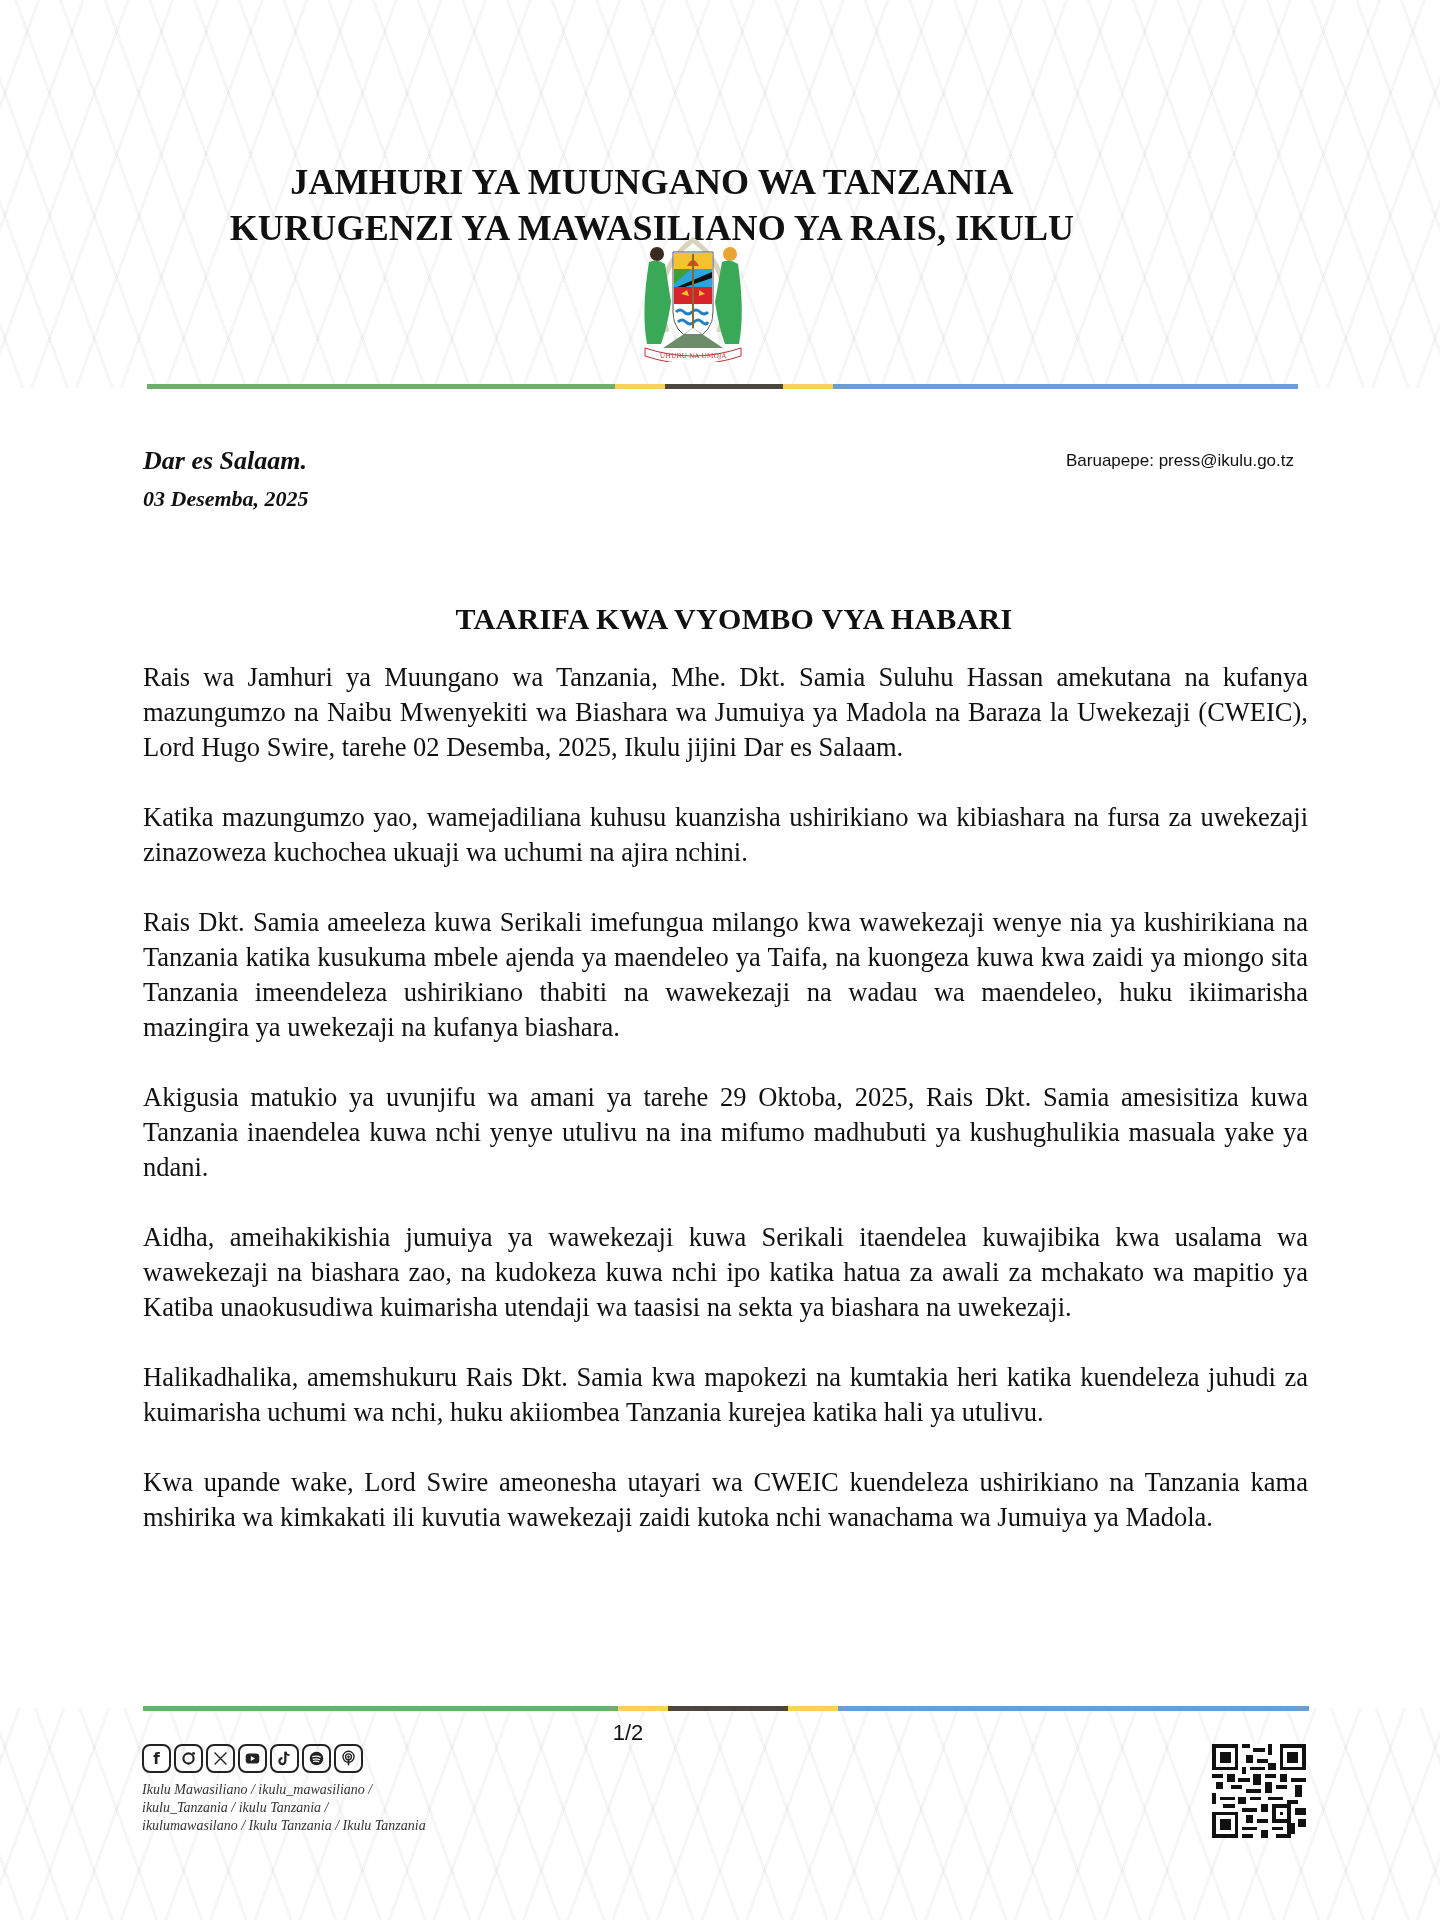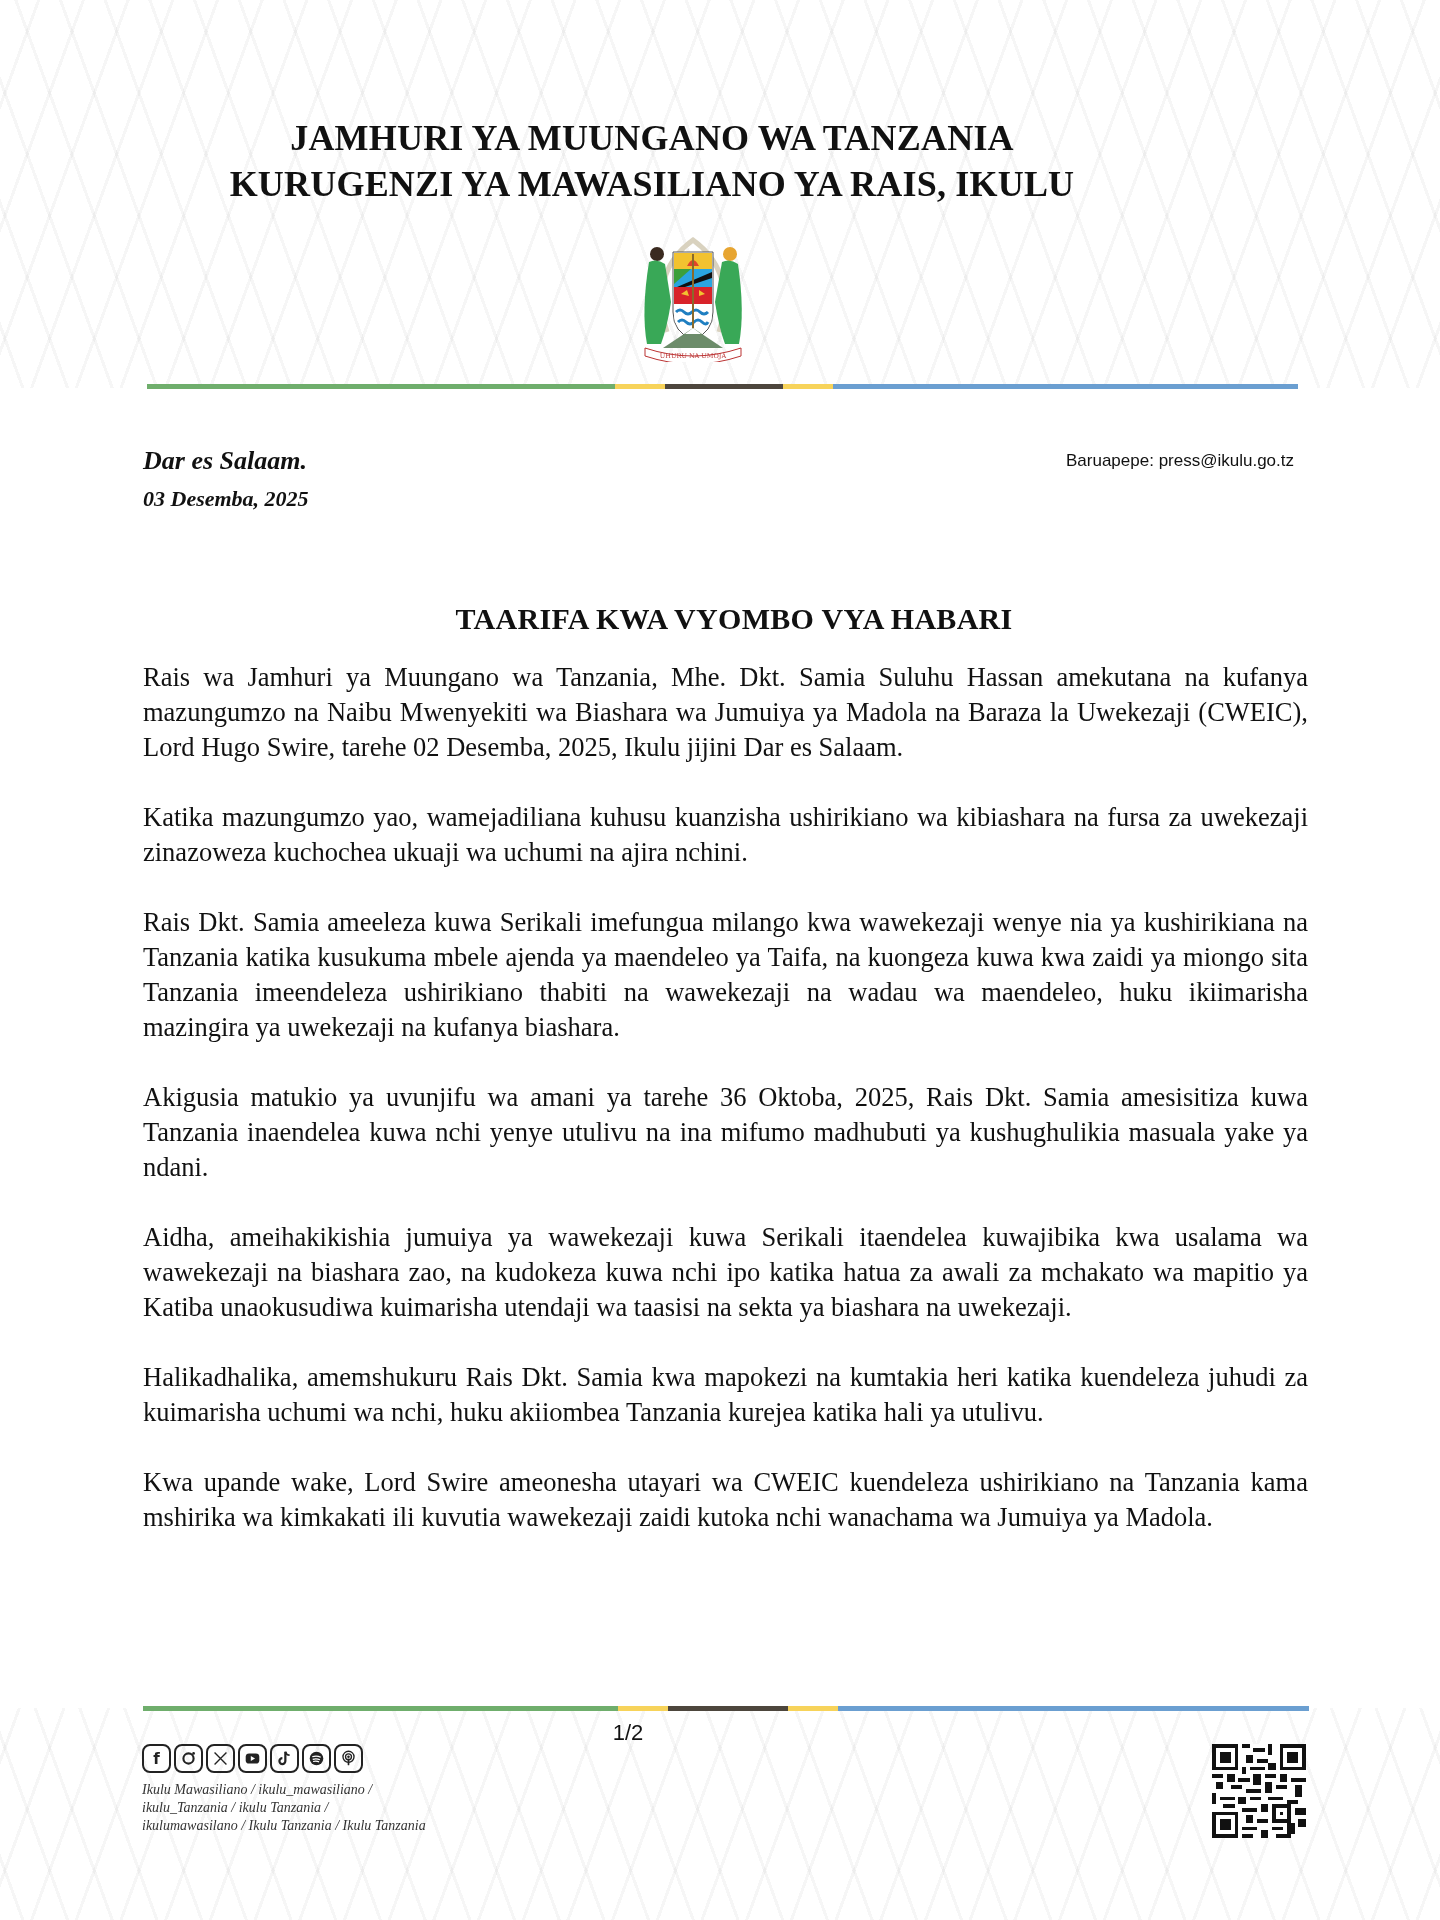--- a/index.html
+++ b/index.html
@@ -14,21 +14,21 @@
     background-color: #ffffff;
     background-image:
       repeating-linear-gradient(70deg, transparent 0 20px, rgba(0,0,0,0.035) 20px 23px, transparent 23px 42px),
       repeating-linear-gradient(-70deg, transparent 0 20px, rgba(0,0,0,0.035) 20px 23px, transparent 23px 42px);
   }
   .pattern.top { top: 0; height: 388px; }
   .pattern.bottom { top: 1708px; height: 212px; }
 
   .header-title {
     position: absolute; left: 0; width: 1304px; text-align: center;
-    font-weight: bold; font-size: 36px; letter-spacing: 0.2px; line-height: 44px;
+    font-weight: bold; font-size: 36px; letter-spacing: 0.2px; line-height: 44px; margin-top: 44px;
   }
   #t1 { top: 116px; }
   #t2 { top: 162px; }
 
   .emblem { position: absolute; left: 627px; top: 232px; width: 132px; height: 130px; }
 
   .color-bar { position: absolute; left: 147px; width: 1151px; height: 5px; display: flex; }
   .color-bar .seg { height: 100%; }
   .color-bar.top { top: 384px; }
   .color-bar.bottom { top: 1706px; left: 143px; width: 1166px; }
@@ -113,21 +113,21 @@
 <div class="place">Dar es Salaam.</div>
 <div class="date">03 Desemba, 2025</div>
 <div class="email">Baruapepe: press@ikulu.go.tz</div>
 
 <div class="doc-title">TAARIFA KWA VYOMBO VYA HABARI</div>
 
 <div class="body-text">
   <p>Rais wa Jamhuri ya Muungano wa Tanzania, Mhe. Dkt. Samia Suluhu Hassan amekutana na kufanya mazungumzo na Naibu Mwenyekiti wa Biashara wa Jumuiya ya Madola na Baraza la Uwekezaji (CWEIC), Lord Hugo Swire, tarehe 02 Desemba, 2025, Ikulu jijini Dar es Salaam.</p>
   <p>Katika mazungumzo yao, wamejadiliana kuhusu kuanzisha ushirikiano wa kibiashara na fursa za uwekezaji zinazoweza kuchochea ukuaji wa uchumi na ajira nchini.</p>
   <p>Rais Dkt. Samia ameeleza kuwa Serikali imefungua milango kwa wawekezaji wenye nia ya kushirikiana na Tanzania katika kusukuma mbele ajenda ya maendeleo ya Taifa, na kuongeza kuwa kwa zaidi ya miongo sita Tanzania imeendeleza ushirikiano thabiti na wawekezaji na wadau wa maendeleo, huku ikiimarisha mazingira ya uwekezaji na kufanya biashara.</p>
-  <p>Akigusia matukio ya uvunjifu wa amani ya tarehe 36 Oktoba, 2025, Rais Dkt. Samia amesisitiza kuwa Tanzania inaendelea kuwa nchi yenye utulivu na ina mifumo madhubuti ya kushughulikia masuala yake ya ndani.</p>
+  <p>Akigusia matukio ya uvunjifu wa amani ya tarehe 29 Oktoba, 2025, Rais Dkt. Samia amesisitiza kuwa Tanzania inaendelea kuwa nchi yenye utulivu na ina mifumo madhubuti ya kushughulikia masuala yake ya ndani.</p>
   <p>Aidha, ameihakikishia jumuiya ya wawekezaji kuwa Serikali itaendelea kuwajibika kwa usalama wa wawekezaji na biashara zao, na kudokeza kuwa nchi ipo katika hatua za awali za mchakato wa mapitio ya Katiba unaokusudiwa kuimarisha utendaji wa taasisi na sekta ya biashara na uwekezaji.</p>
   <p>Halikadhalika, amemshukuru Rais Dkt. Samia kwa mapokezi na kumtakia heri katika kuendeleza juhudi za kuimarisha uchumi wa nchi, huku akiiombea Tanzania kurejea katika hali ya utulivu.</p>
   <p>Kwa upande wake, Lord Swire ameonesha utayari wa CWEIC kuendeleza ushirikiano na Tanzania kama mshirika wa kimkakati ili kuvutia wawekezaji zaidi kutoka nchi wanachama wa Jumuiya ya Madola.</p>
 </div>
 
 <div class="color-bar bottom">
   <div class="seg" style="width:40.7%;background:#6fae6c"></div>
   <div class="seg" style="width:4.3%;background:#f7d35a"></div>
   <div class="seg" style="width:10.3%;background:#4d463d"></div>
   <div class="seg" style="width:4.3%;background:#f7d35a"></div>

